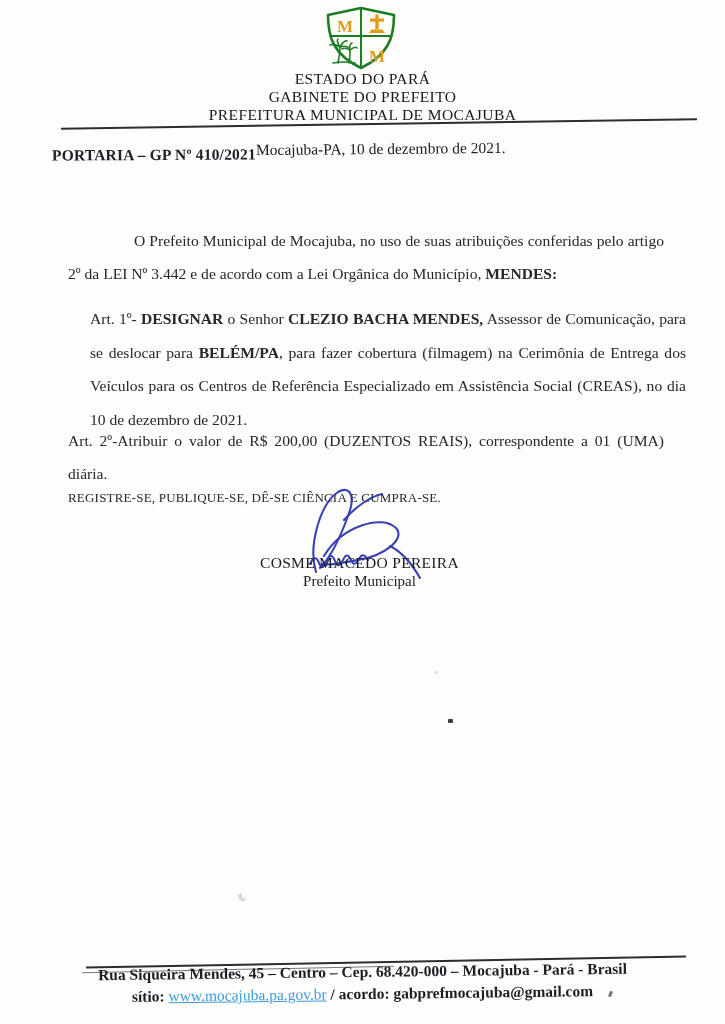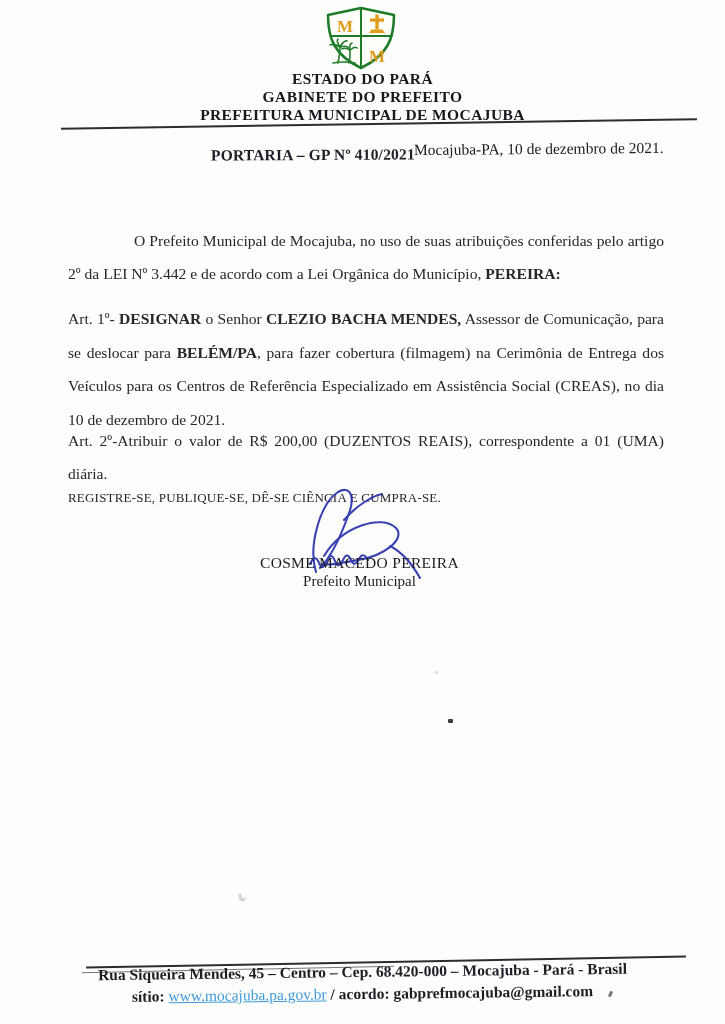--- a/index.html
+++ b/index.html
@@ -14,44 +14,44 @@
     color:#20202a;
   }
   .b{font-weight:bold;}
 
   
   .crest{position:absolute;top:6px;left:321px;width:80px;height:64px;}
 
   
   .header-titles{
     position:absolute;top:70px;left:0;width:725px;
-    text-align:center;font-weight:bold;font-size:15.5px;line-height:18px;
+    text-align:center;font-weight:normal;font-size:15.5px;line-height:18px;
     color:#17171f;letter-spacing:.4px;
   }
 
   .rule{position:absolute;background:#2d2d2d;height:2px;}
   .rule-top{top:123px;left:61px;width:636px;transform:rotate(-0.85deg);}
   .rule-bottom{top:961px;left:86px;width:600px;transform:rotate(-1.05deg);}
   .rule-bottom2{top:969px;left:82px;width:312px;height:1px;opacity:.65;transform:rotate(-1.2deg);}
 
   .ref-row{
-    position:absolute;top:146px;left:68px;width:596px;
-    display:flex;justify-content:flex-end;align-items:baseline;
+    position:absolute;top:146px;left:52px;width:596px;
+    display:flex;justify-content:flex-start;align-items:baseline;
     font-size:15.5px;
   }
   .ref-number{font-weight:bold;letter-spacing:.2px;transform:rotate(-0.3deg);}
   .dateline{transform:translateY(-6px) rotate(-0.5deg);font-size:15.5px;}
 
   .para{
     position:absolute;left:68px;width:596px;margin:0;
     font-size:15.6px;line-height:33px;text-align:justify;
     color:#26262e;
   }
   .para-intro{top:224px;text-indent:66px;}
-  .para-art1{top:302px;line-height:33.5px;}
+  .para-art1{top:302px;line-height:33.5px;margin-left:22px;}
   .para-art2{top:424px;}
   .closing{
     position:absolute;top:490px;left:68px;width:596px;margin:0;
     font-size:13px;color:#26262e;letter-spacing:.2px;
   }
 
   .sig-ink{position:absolute;top:486px;left:286px;width:152px;height:102px;}
   .sig-name{
     position:absolute;top:554px;left:0;width:719px;text-align:center;
     font-weight:normal;font-size:15.5px;color:#1b1b24;letter-spacing:.3px;
@@ -125,21 +125,21 @@
     <div>PREFEITURA MUNICIPAL DE MOCAJUBA</div>
   </div>
 
   <div class="rule rule-top"></div>
 
   <div class="ref-row">
     <span class="ref-number">PORTARIA – GP Nº 410/2021</span>
     <span class="dateline">Mocajuba-PA, 10 de dezembro de 2021.</span>
   </div>
 
-  <p class="para para-intro"><span>O Prefeito Municipal de Mocajuba, no uso de suas atribuições conferidas pelo artigo 2º da LEI Nº 3.442 e de acordo com a Lei Orgânica do Município, </span><span class="b">PEREIRA:</span></p>
+  <p class="para para-intro"><span>O Prefeito Municipal de Mocajuba, no uso de suas atribuições conferidas pelo artigo 2º da LEI Nº 3.442 e de acordo com a Lei Orgânica do Município, </span><span class="b">MENDES:</span></p>
   <p class="para para-art1"><span>Art. 1º- </span><span class="b">DESIGNAR</span><span> o Senhor </span><span class="b">CLEZIO BACHA MENDES,</span><span> Assessor de Comunicação, para se deslocar para </span><span class="b">BELÉM/PA</span><span>, para fazer cobertura (filmagem) na Cerimônia de Entrega dos Veículos para os Centros de Referência Especializado em Assistência Social (CREAS), no dia 10 de dezembro de 2021.</span></p>
   <p class="para para-art2"><span>Art. 2º-Atribuir o valor de R$ 200,00 (DUZENTOS REAIS), correspondente a 01 (UMA) diária.</span></p>
   <p class="closing">REGISTRE-SE, PUBLIQUE-SE, DÊ-SE CIÊNCIA E CUMPRA-SE.</p>
 
   <svg class="sig-ink" viewBox="0 0 152 102">
     <g stroke="#2a33ad" fill="none" stroke-width="2.1" stroke-linecap="round" opacity="0.92">
       <path d="M30 86 C22 60 34 18 52 6 C64 -1 70 10 62 30 C54 52 44 72 34 82"></path>
       <path d="M38 70 C56 40 96 28 110 42 C120 53 98 70 72 74 C56 77 42 80 36 78"></path>
       <path d="M24 78 q5 -11 9 -1 q3 9 8 -2 q4 -10 8 0 q3 9 8 -1 q4 -9 8 0 q3 8 8 -1 q4 -8 9 1"></path>
       <path d="M104 60 C116 66 126 78 134 92"></path>

